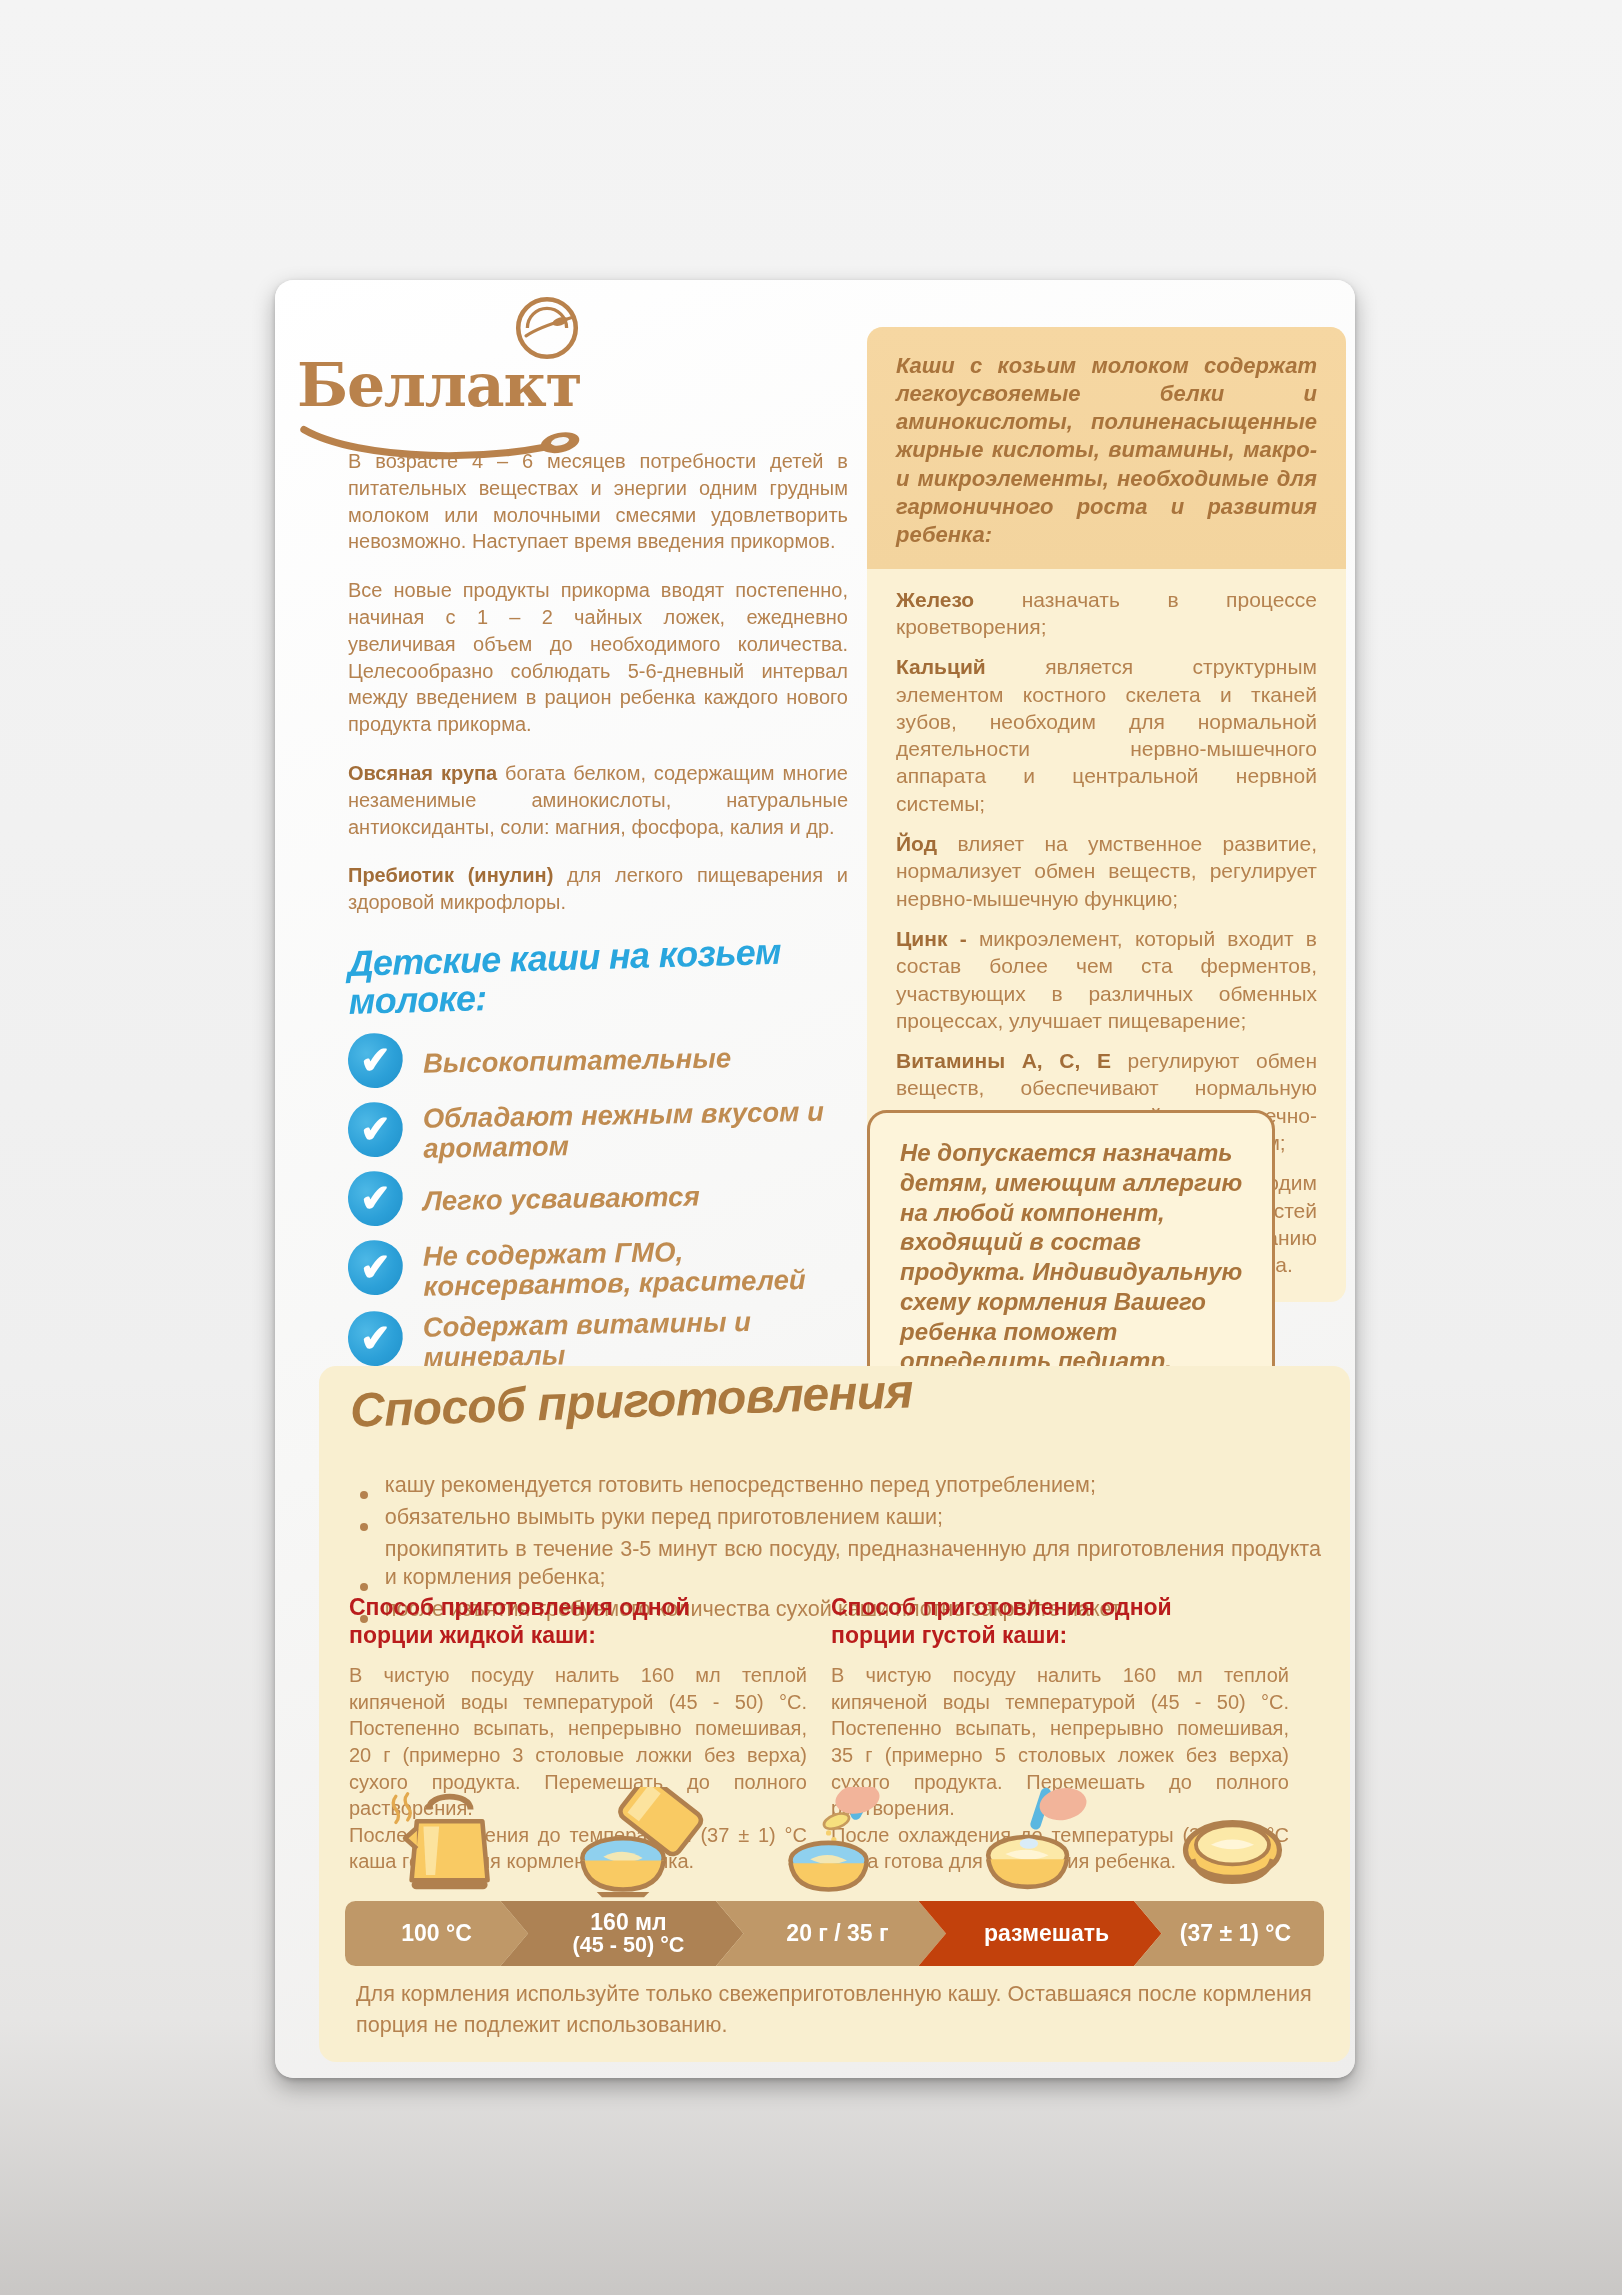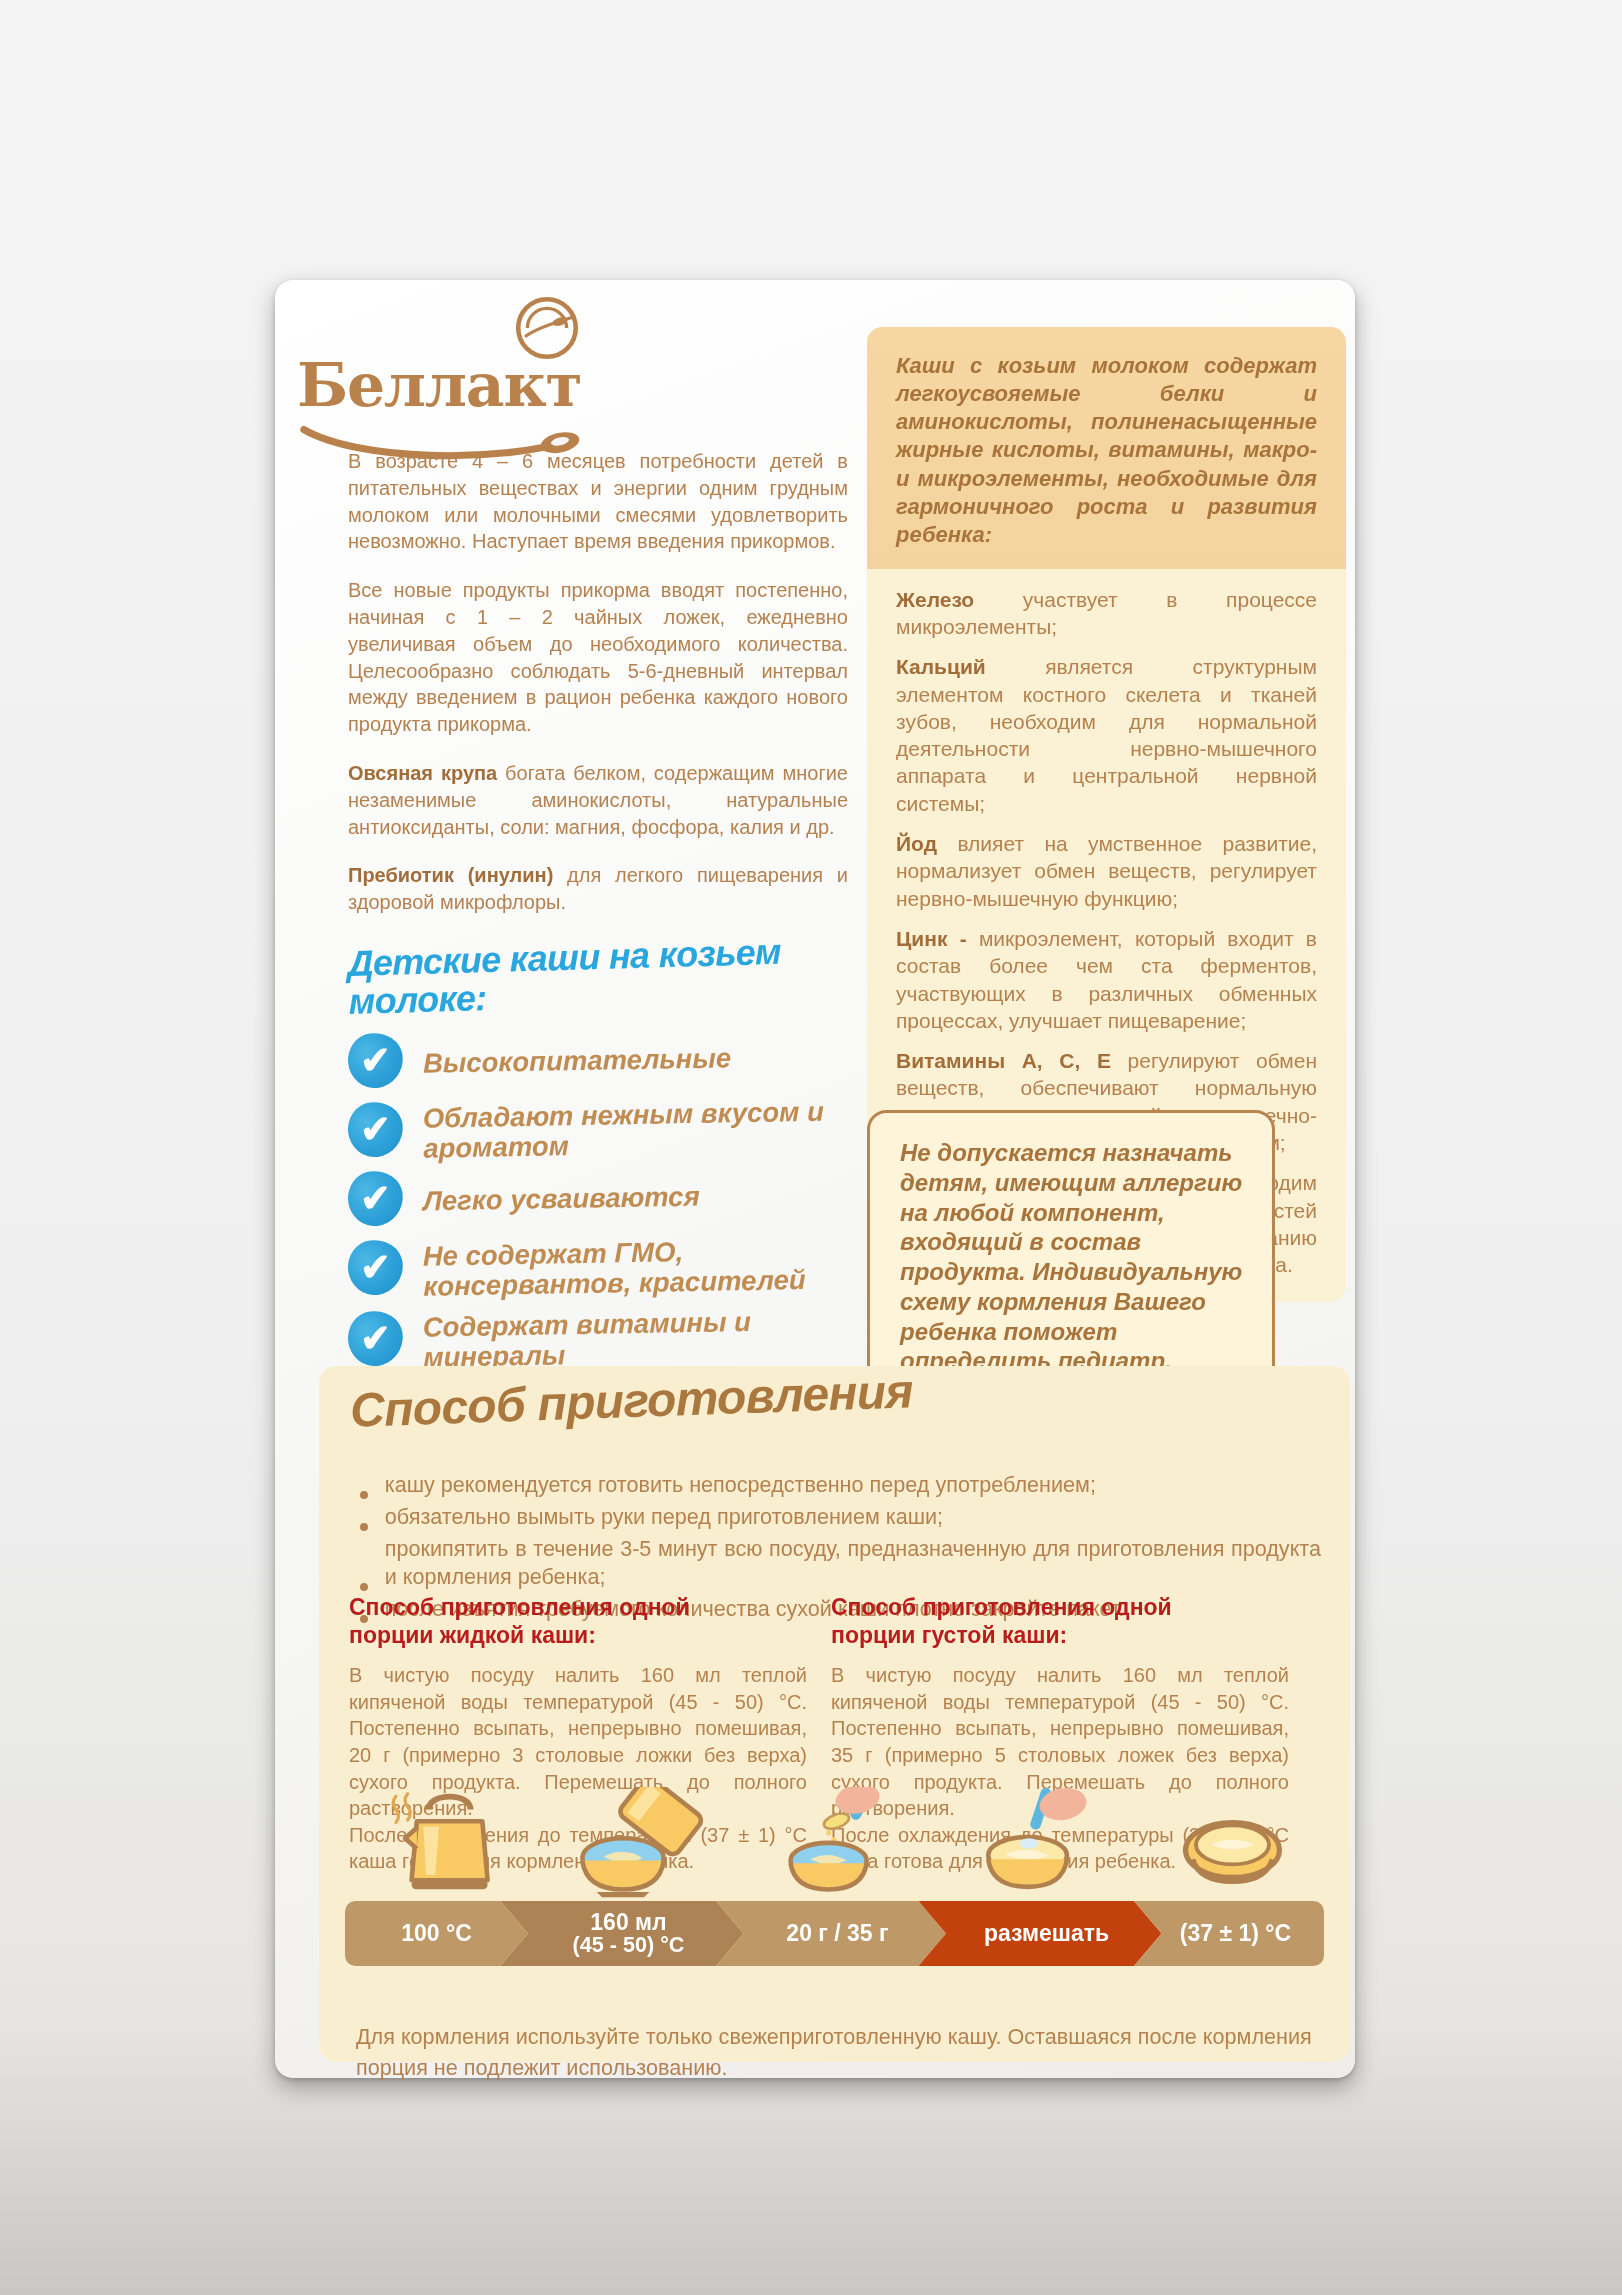--- a/index.html
+++ b/index.html
@@ -115,21 +115,21 @@
   .seg-mid{margin-left:-27.5px;padding-left:13px;
     clip-path:polygon(0 0,calc(100% - 27.5px) 0,100% 50%,calc(100% - 27.5px) 100%,0 100%,27.5px 50%);}
   .seg2{flex:0 0 230px;background:#ad8254;}
   .seg3{flex:0 0 217px;background:#bf9868;}
   .seg4{flex:0 0 230px;background:#c2410c;}
   .seg5{flex:1 1 auto;margin-left:-27.5px;padding-left:13px;background:#bf9868;
     clip-path:polygon(0 0,100% 0,100% 100%,0 100%,27.5px 50%);}
   
   .prep-footer{
     position:absolute;left:37px;top:612px;width:965px;
-    font-size:21.6px;line-height:1.45;color:#b5824f;margin-top:43px;
+    font-size:21.6px;line-height:1.45;color:#b5824f;
   }
   svg{display:block;}
 </style>
 </head>
 <body>
 
 <div class="package">
 
   <div class="logo">
     <div class="logo-text">Беллакт</div>
@@ -194,21 +194,21 @@
         </div>
       <div class="feature-text">Содержат сахара природного (естественного) происхождения</div>
     </div>
   </div>
 
   <div class="goat-box">
     <div class="goat-box-header">
       <div class="txt">Каши с козьим молоком содержат легкоусвояемые белки и аминокислоты, полиненасыщенные жирные кислоты, витамины, макро- и микроэлементы, необходимые для гармоничного роста и развития ребенка:</div>
     </div>
     <div class="goat-box-body">
-      <p class="nutrient"><b>Железо</b><span> участвует в процессе микроэлементы;</span></p>
+      <p class="nutrient"><b>Железо</b><span> назначать в процессе кроветворения;</span></p>
       <p class="nutrient"><b>Кальций</b><span> является структурным элементом костного скелета и тканей зубов, необходим для нормальной деятельности нервно-мышечного аппарата и центральной нервной системы;</span></p>
       <p class="nutrient"><b>Йод</b><span> влияет на умственное развитие, нормализует обмен веществ, регулирует нервно-мышечную функцию;</span></p>
       <p class="nutrient"><b>Цинк -</b><span> микроэлемент, который входит в состав более чем ста ферментов, участвующих в различных обменных процессах, улучшает пищеварение;</span></p>
       <p class="nutrient"><b>Витамины А, С, Е</b><span> регулируют обмен веществ, обеспечивают нормальную деятельность нервной, сердечно-сосудистой и пищеварительной систем;</span></p>
       <p class="nutrient"><b>Кальциферол (витамин Д)</b><span> необходим для роста и правильного развития костей и зубов, способствует всасыванию кальция, препятствует развитию рахита.</span></p>
     </div>
   </div>
 
   <div class="warning-box">
     <div class="txt">Не допускается назначать детям, имеющим аллергию на любой компонент, входящий в состав продукта. Индивидуальную схему кормления Вашего ребенка поможет определить педиатр.</div>

